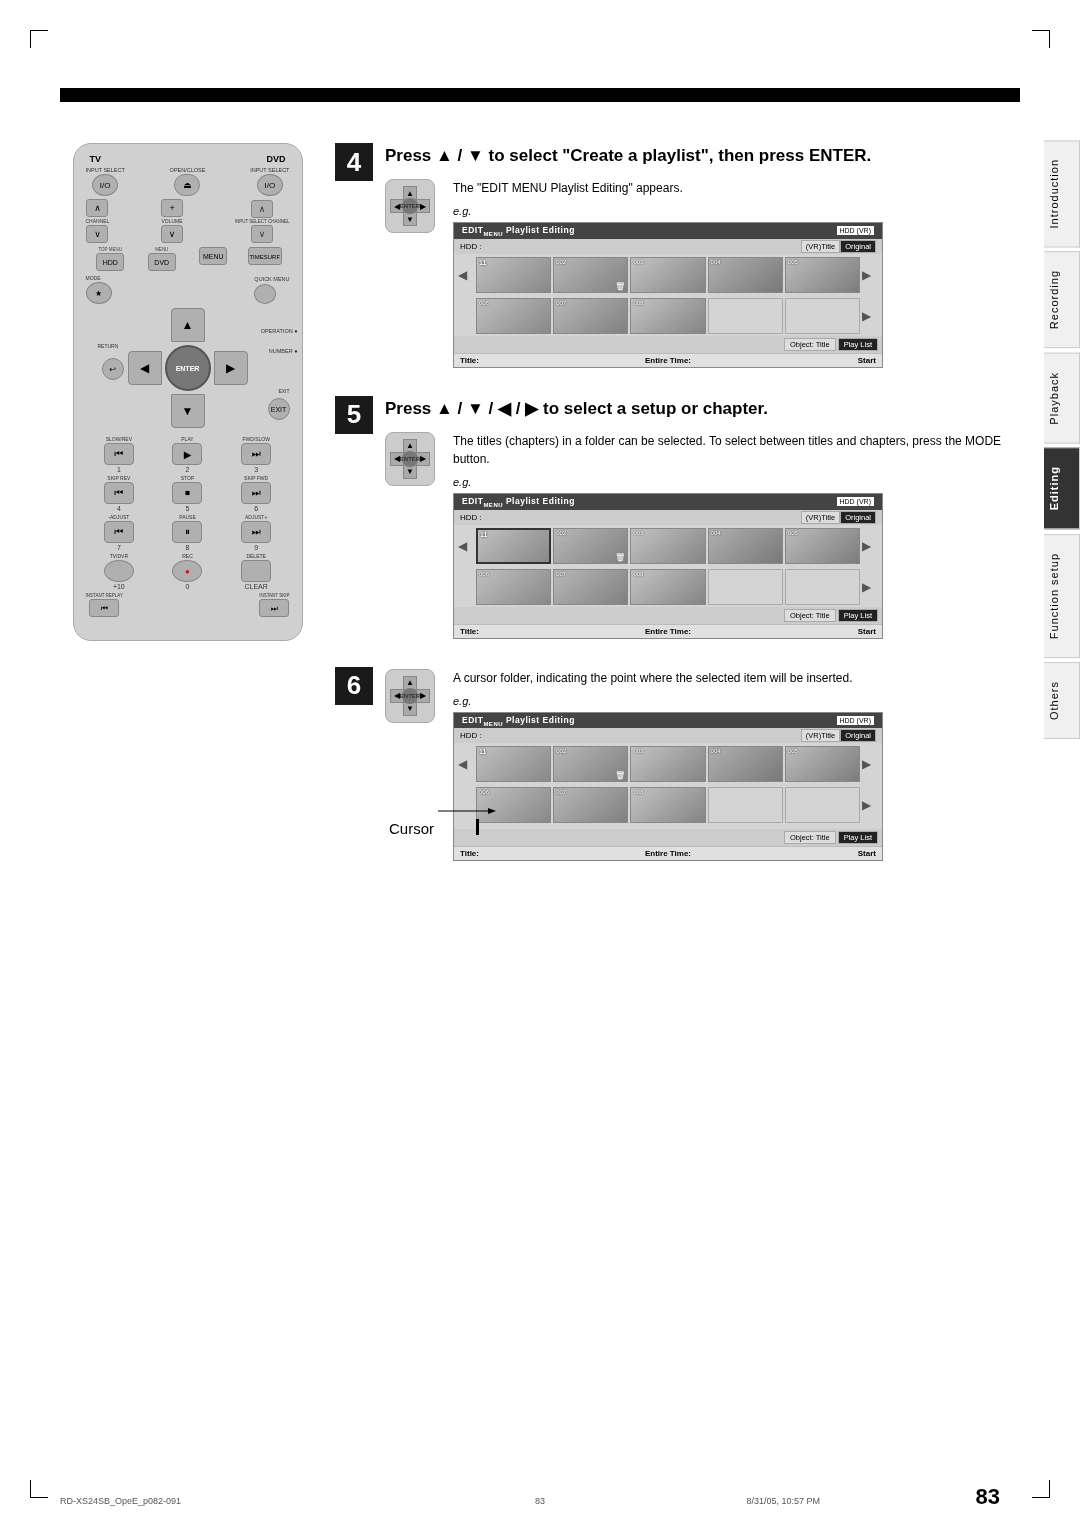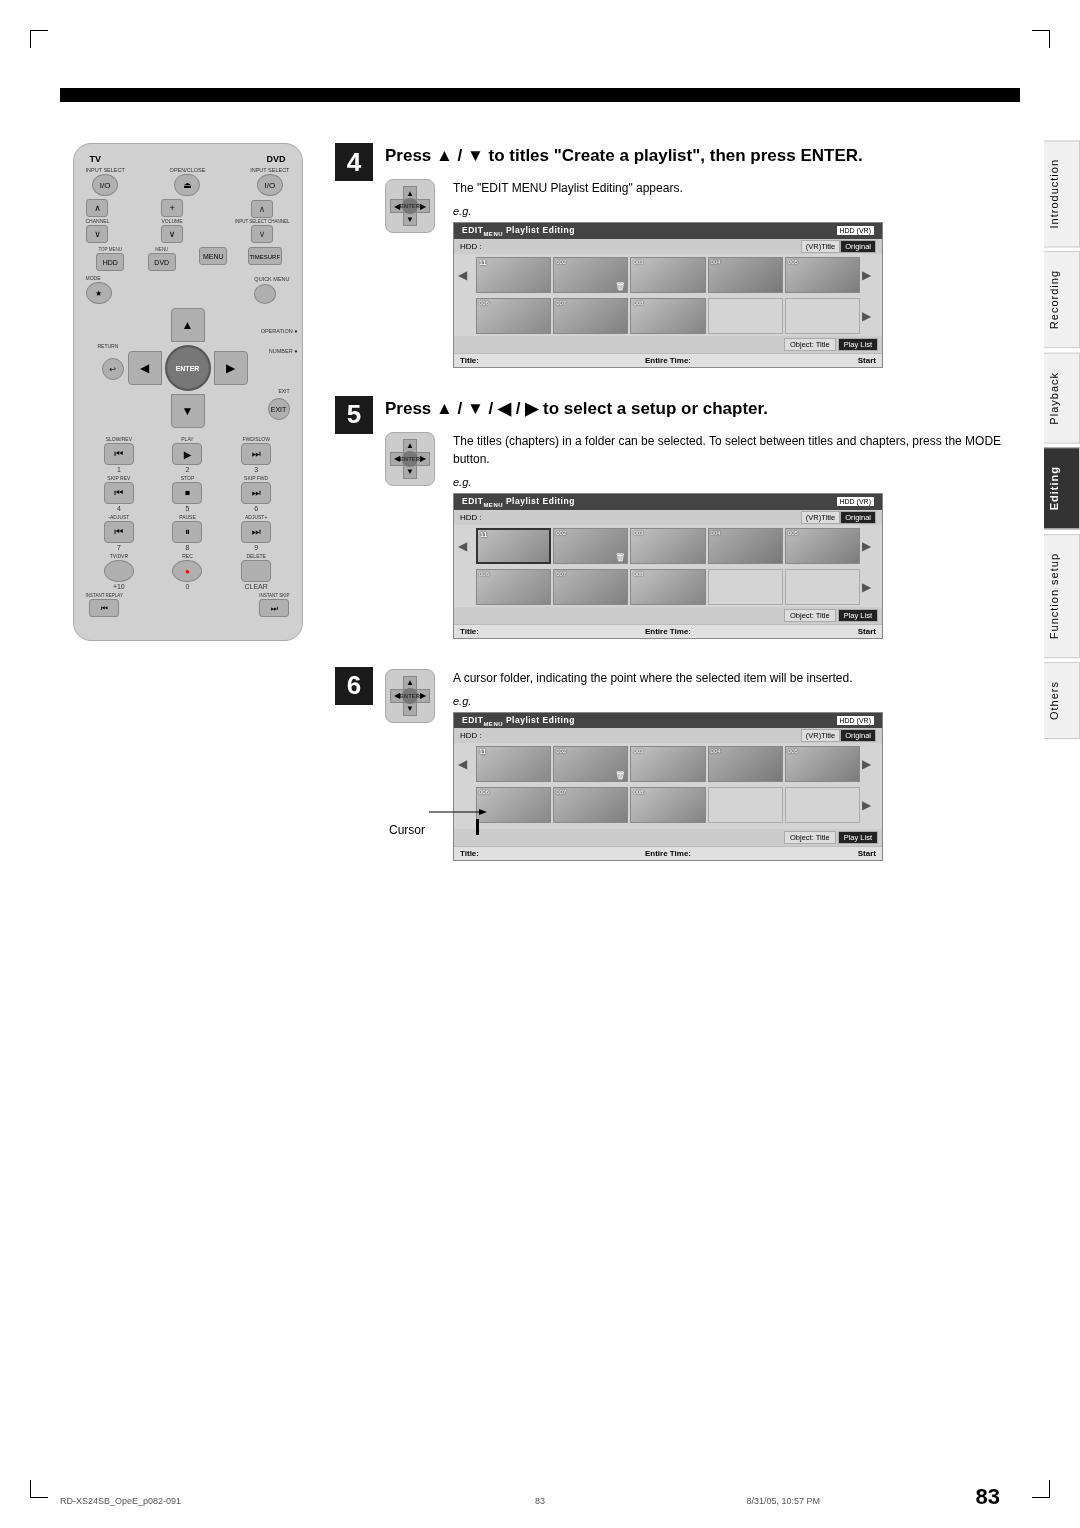--- a/index.html
+++ b/index.html
@@ -425,21 +425,21 @@
           <div style="width:30px;height:18px;background:#b0b0b0;border-radius:3px;border:1px solid #888;font-size:8px;text-align:center;line-height:18px;">⏭</div>
         </div>
       </div>
     </div>
   </div>
 
   <div style="position:absolute;top:30px;left:275px;right:10px;">
 
     <div class="step-block-wrapper">
       <div class="step-num-box">4</div>
-      <div class="big-step-title">Press ▲ / ▼ to titles "Create a playlist", then press ENTER.</div>
+      <div class="big-step-title">Press ▲ / ▼ to select "Create a playlist", then press ENTER.</div>
       <div class="step-body">
         <div class="mini-remote">
           <div class="mini-remote-body">
             <div class="mini-dpad">
               <div class="mini-dpad-arrow mini-da-up">▲</div>
               <div class="mini-dpad-arrow mini-da-down">▼</div>
               <div class="mini-dpad-arrow mini-da-left">◀</div>
               <div class="mini-dpad-arrow mini-da-right">▶</div>
               <div class="mini-dpad-center">
                   <span class="mini-enter-label">ENTER</span>
@@ -676,21 +676,21 @@
                 <span style="font-size:7.5px;padding:1px 5px;border:1px solid #aaa;background:#222;color:#fff;">Play List</span>
               </div>
               <div style="display:grid;grid-template-columns:1fr 1fr 1fr;font-size:8px;padding:2px 6px;background:#e0e0e0;border-top:1px solid #bbb;">
                 <span style="font-weight:bold;">Title:</span>
                 <span style="font-weight:bold;text-align:center;">Entire Time:</span>
                 <span style="font-weight:bold;text-align:right;">Start</span>
               </div>
             </div>
 
             <div style="position:absolute;bottom:24px;left:-64px;display:flex;align-items:center;gap:4px;">
-              <span style="font-size:12px;margin-top:36px;">Cursor</span>
+              <span style="font-size:15px;margin-top:36px;">Cursor</span>
               <svg width="60" height="14">
                 <line x1="0" y1="7" x2="50" y2="7" stroke="#000" stroke-width="1"></line>
                 <polygon points="50,4 58,7 50,10" fill="#000"></polygon>
               </svg>
             </div>
           </div>
         </div>
       </div>
     </div>
 

